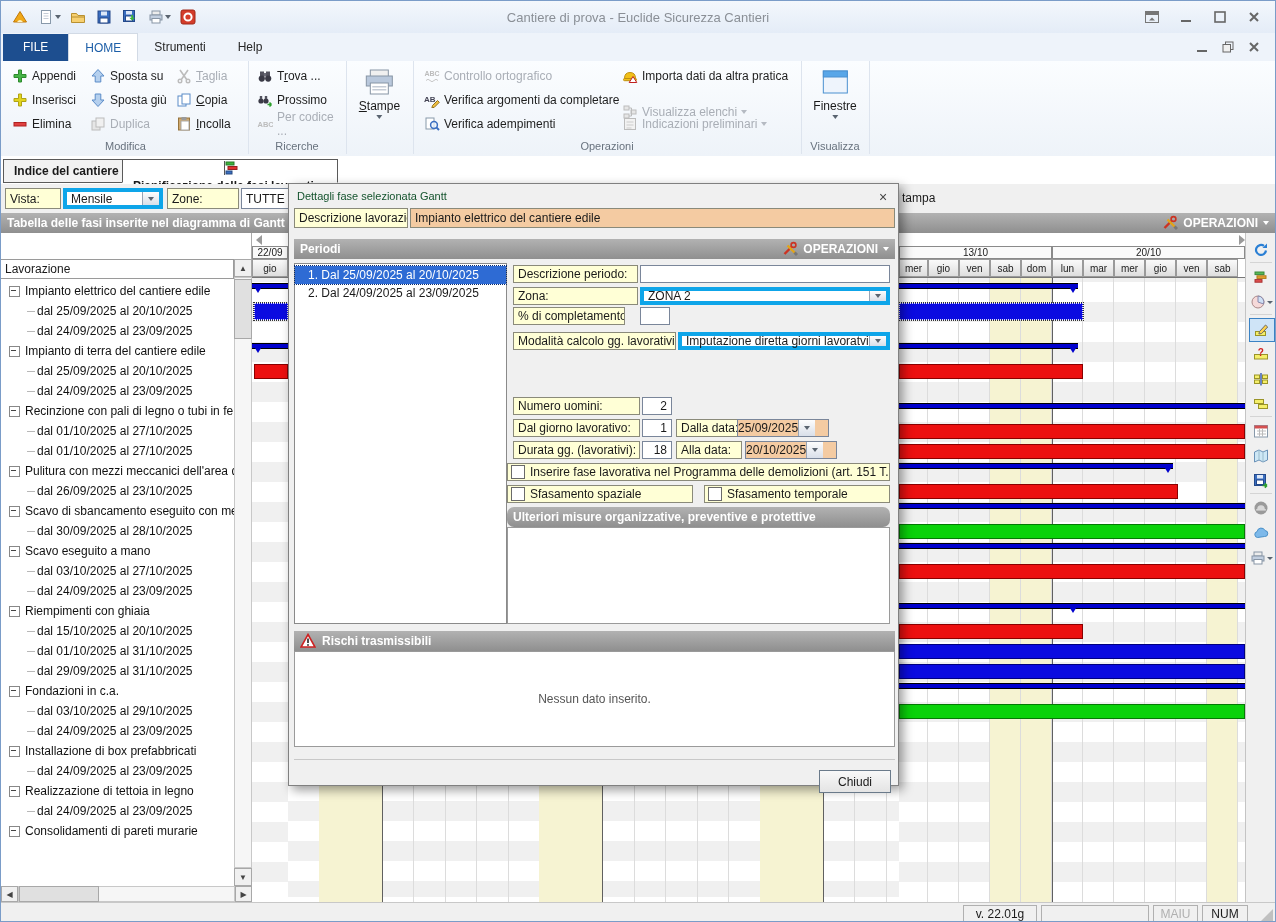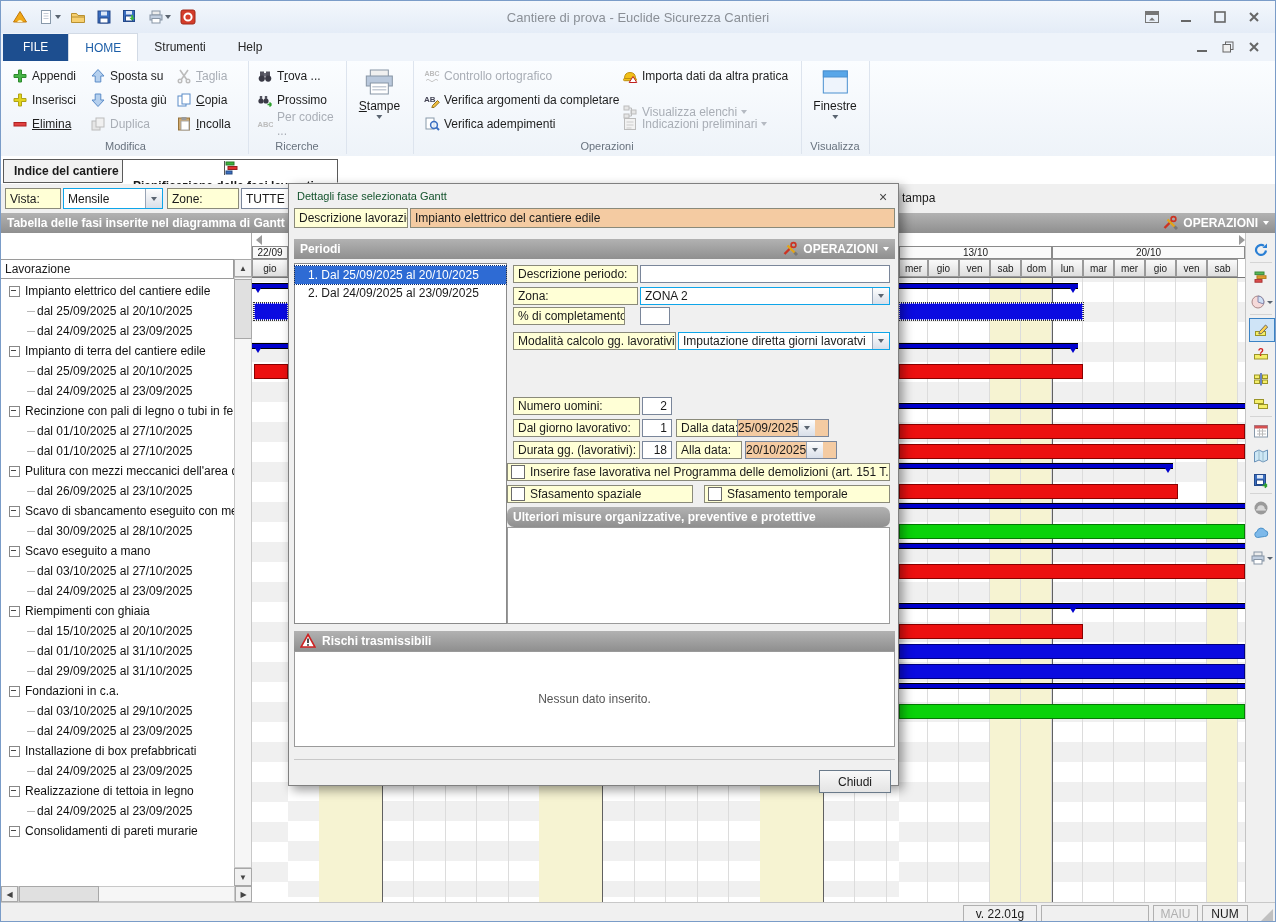--- a/index.html
+++ b/index.html
@@ -34,21 +34,21 @@
   
   #doctabs{left:0;top:155px;width:100%;height:28px;background:#fff;}
   .dtab{position:absolute;top:3px;height:22px;display:flex;align-items:center;gap:5px;padding:0 10px;font-weight:bold;font-size:12px;
     border:1px solid #5a5a5a;background:#fff;}
   .dtab.inactive{background:#f2f2f2;border-bottom:1px solid #5a5a5a;}
   .dtab.active{border-bottom:1px solid #fff;}
   
   #toolbarrow{left:0;top:183px;width:100%;height:29px;background:#f0f0f0;}
   .ylabel{background:#ffffd6;border:1px solid #8a8a7a;display:flex;align-items:center;padding:0 4px;font-size:12px;box-sizing:border-box;white-space:nowrap;overflow:hidden;}
   .winput{background:#fff;border:1px solid #7a869a;display:flex;align-items:center;padding:0 4px;font-size:12px;box-sizing:border-box;white-space:nowrap;overflow:hidden;}
-  .combo{background:#fff;border:1px solid #0ea5e9;display:flex;align-items:center;font-size:12px;box-sizing:border-box;}
+  .combo{background:#fff;border:4px solid #0ea5e9;display:flex;align-items:center;font-size:12px;box-sizing:border-box;}
   .combo .val{flex:1;padding:0 4px;white-space:nowrap;overflow:hidden;}
   .dd{width:16px;align-self:stretch;background:linear-gradient(#fdfdfd,#d9dfe9);border-left:1px solid #98a4b5;display:flex;align-items:center;justify-content:center;}
   
   .grayhdr{background:linear-gradient(#b2b2b2,#8f8f8f);color:#fff;font-weight:bold;display:flex;align-items:center;padding:0 6px;font-size:12px;box-sizing:border-box;white-space:nowrap;overflow:hidden;}
   
   #treepanel{left:0;top:232px;width:251px;height:669px;background:#fff;border-right:1px solid #aaa;box-sizing:border-box;}
   #treehdr{position:absolute;left:0;top:26px;width:233px;height:20px;background:#fff;border:1px solid #9a9a9a;border-left:none;box-sizing:border-box;display:flex;align-items:center;padding:0 4px;}
   #treerows{position:absolute;left:0;top:48px;width:233px;height:557px;overflow:hidden;}
   .trow{height:20px;display:flex;align-items:center;white-space:nowrap;overflow:hidden;font-size:12px;color:#111;}
   .texp{width:9px;height:9px;border:1px solid #888;background:#fff;margin:0 5px 0 8px;flex:0 0 9px;position:relative;}
@@ -220,21 +220,21 @@
           <span>Appendi</span>
         </div>
         <div class="rbtn" style="left: 6px; top: 28px;">
           <span class="ic">
             <svg width="16" height="16" viewBox="0 0 16 16">
               <path d="M6.5 2 h3 v4.5 H14 v3 H9.5 V14 h-3 V9.5 H2 v-3 h4.5 Z" fill="#e2d51f" stroke="#b0a315"></path>
             </svg>
           </span>
           <span>Inserisci</span>
         </div>
-        <div class="rbtn" style="left: 6px; top: 52px; text-decoration: underline;">
+        <div class="rbtn" style="left: 6px; top: 52px;">
           <span class="ic">
             <svg width="16" height="16" viewBox="0 0 16 16">
               <rect x="2" y="6.5" width="12" height="3.5" fill="#e04040" stroke="#b02020"></rect>
             </svg>
           </span>
           <span>Elimina</span>
         </div>
         <div class="rbtn" style="left: 84px; top: 4px;">
           <span class="ic">
             <svg width="16" height="16" viewBox="0 0 16 16">

